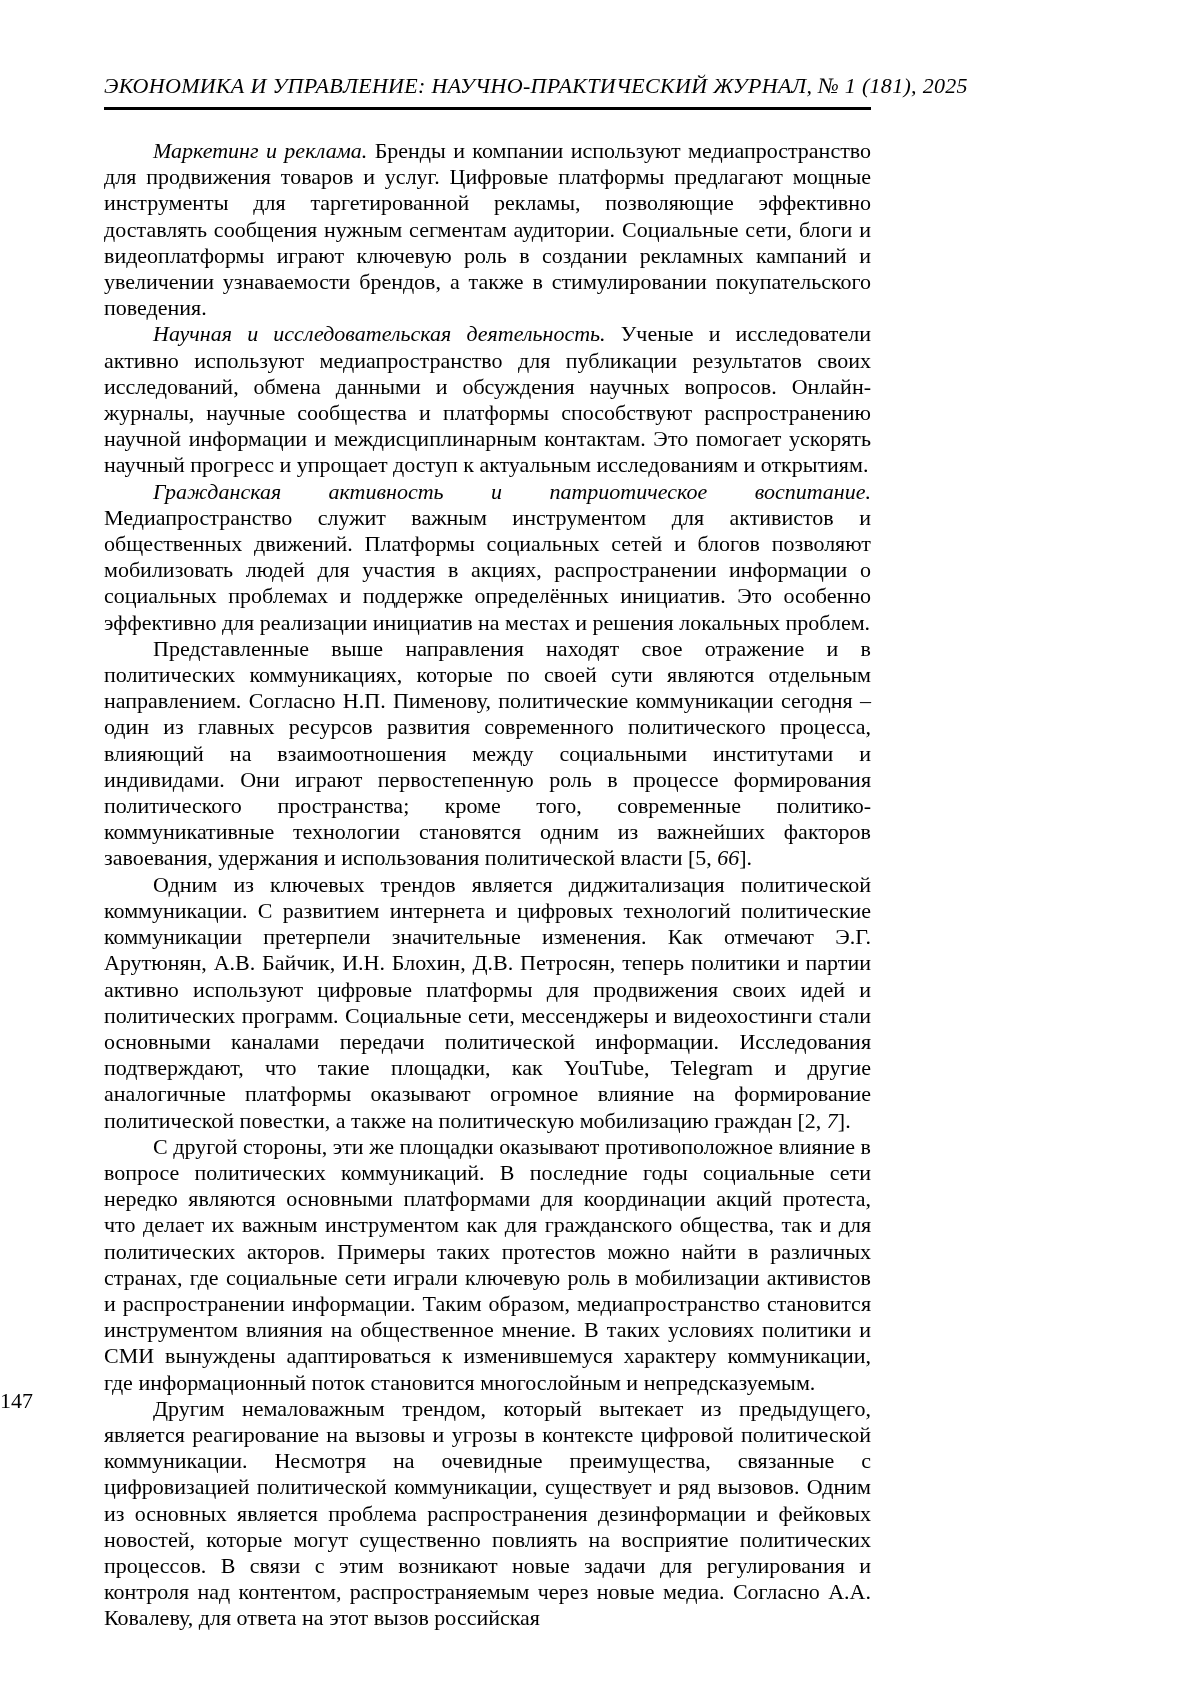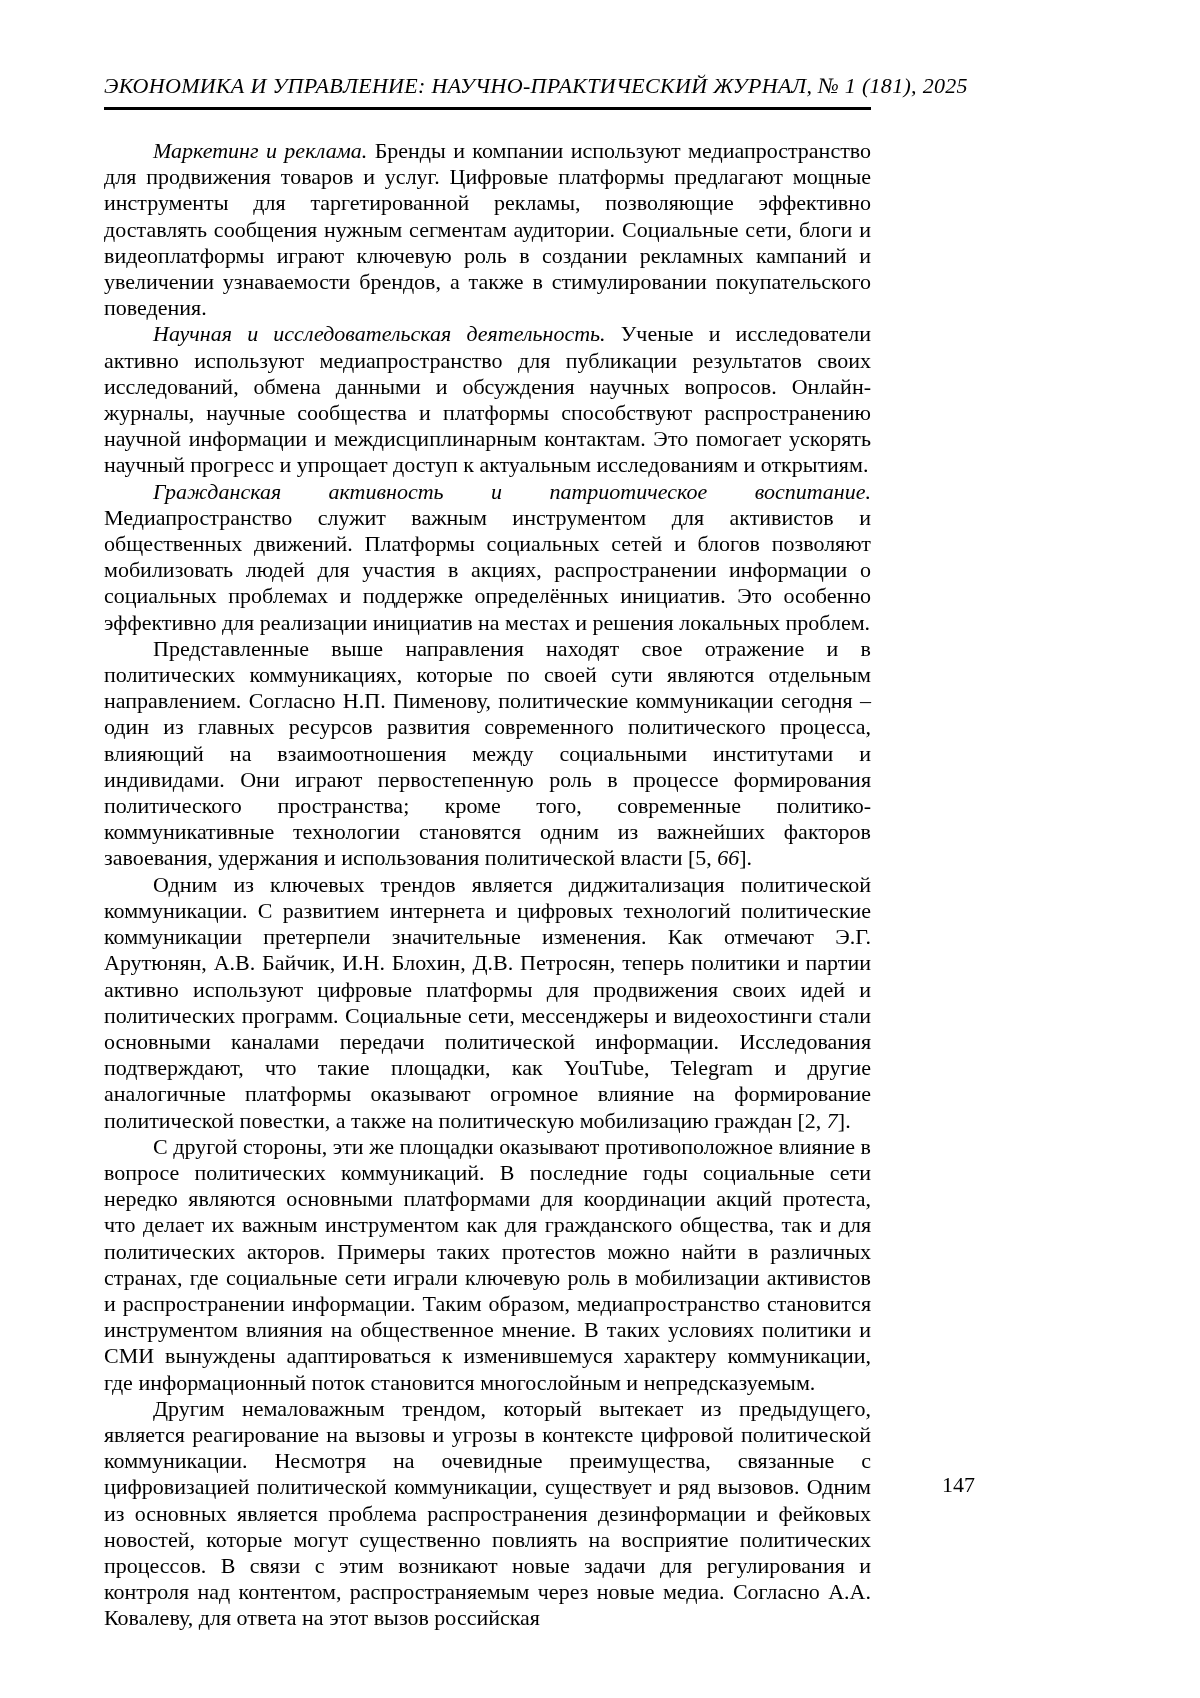--- a/index.html
+++ b/index.html
@@ -45,22 +45,22 @@
     -webkit-hyphens: auto;
   }
   .article-body .it {
     font-style: italic;
     margin-top: 38px;
   }
   .page-number {
     position: absolute;
     left: 0;
     right: 0;
-    top: 1472px;
-    text-align: right;
+    top: 1388px;
+    text-align: left;
     font-size: 22px;
   }
 </style>
 </head>
 <body>
 
 <div class="page">
   <div class="running-head">ЭКОНОМИКА И УПРАВЛЕНИЕ: НАУЧНО-ПРАКТИЧЕСКИЙ ЖУРНАЛ, № 1 (181), 2025</div>
   <div class="head-rule"></div>
   <div class="article-body" id="article-body">

